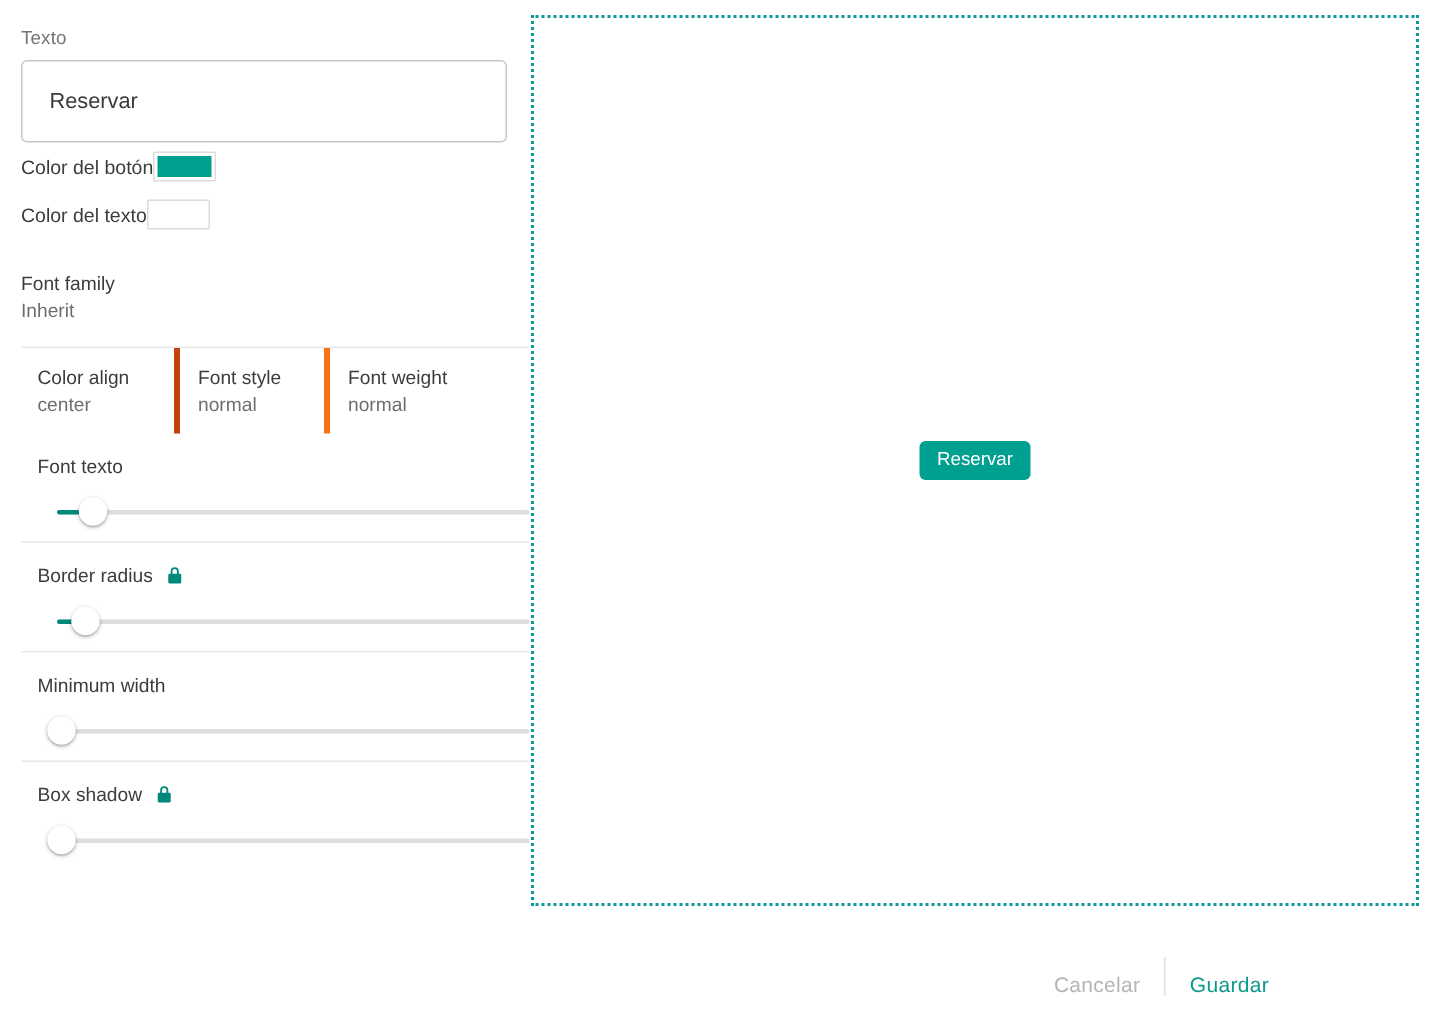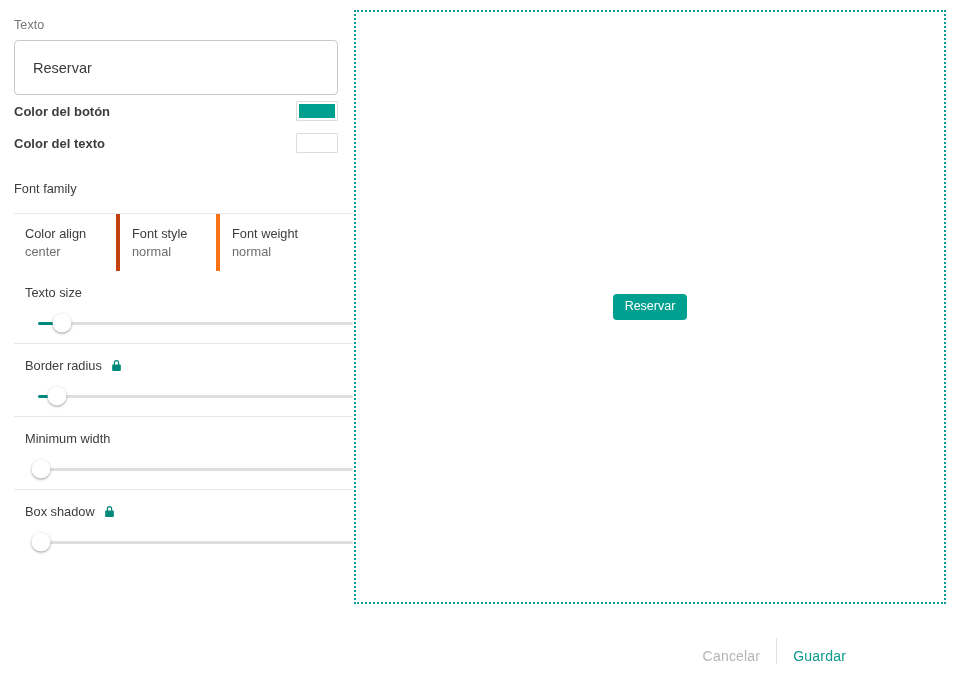--- a/index.html
+++ b/index.html
@@ -60,23 +60,21 @@
     color: #3a3a3a;
     background: #fff;
   }
 
   
   .color-row {
     width: 324px;
     height: 32px;
     display: flex;
     align-items: center;
-    justify-content: space-between;
     margin-top: 0;
-    font-weight: bold;
   }
   .color-row:first-of-type { margin-top: 12px; }
 
   .color-row-label {
     font-size: 13px;
     color: #3c3c3c;
   }
 
   .swatch-box {
     width: 42px;
@@ -268,41 +266,42 @@
 
     <div class="color-row">
       <span class="color-row-label">Color del texto</span>
       <span class="swatch-box">
         <span class="swatch-fill" id="swatch-text" style="background: rgb(255, 255, 255);"></span>
       </span>
     </div>
 
     <div class="stack-block">
       <div class="stack-title">Font family</div>
+      <div class="stack-value">Inherit</div>
     </div>
 
     <div class="triple">
       <div class="triple-cell c0">
         <div class="triple-title">Color align</div>
         <div class="triple-value">center</div>
       </div>
       <div class="triple-cell c1">
         <div class="triple-title">Font style</div>
         <div class="triple-value">normal</div>
       </div>
       <div class="triple-cell c2">
         <div class="triple-title">Font weight</div>
         <div class="triple-value">normal</div>
       </div>
     </div>
 
     <div id="slider-host">
         <div class="slider-group notop">
           <div class="slider-caption">
-            <span>Texto size</span>
+            <span>Font texto</span>
           </div>
           <div class="slider-rail-wrap">
             <div class="slider-track"></div>
             <div class="slider-fill" style="width: 16px; background: rgb(0, 137, 123);"></div>
             <div class="slider-thumb" style="left: 48px;"></div>
           </div>
         </div>
         <div class="slider-group">
           <div class="slider-caption">
             <span>Border radius</span>

